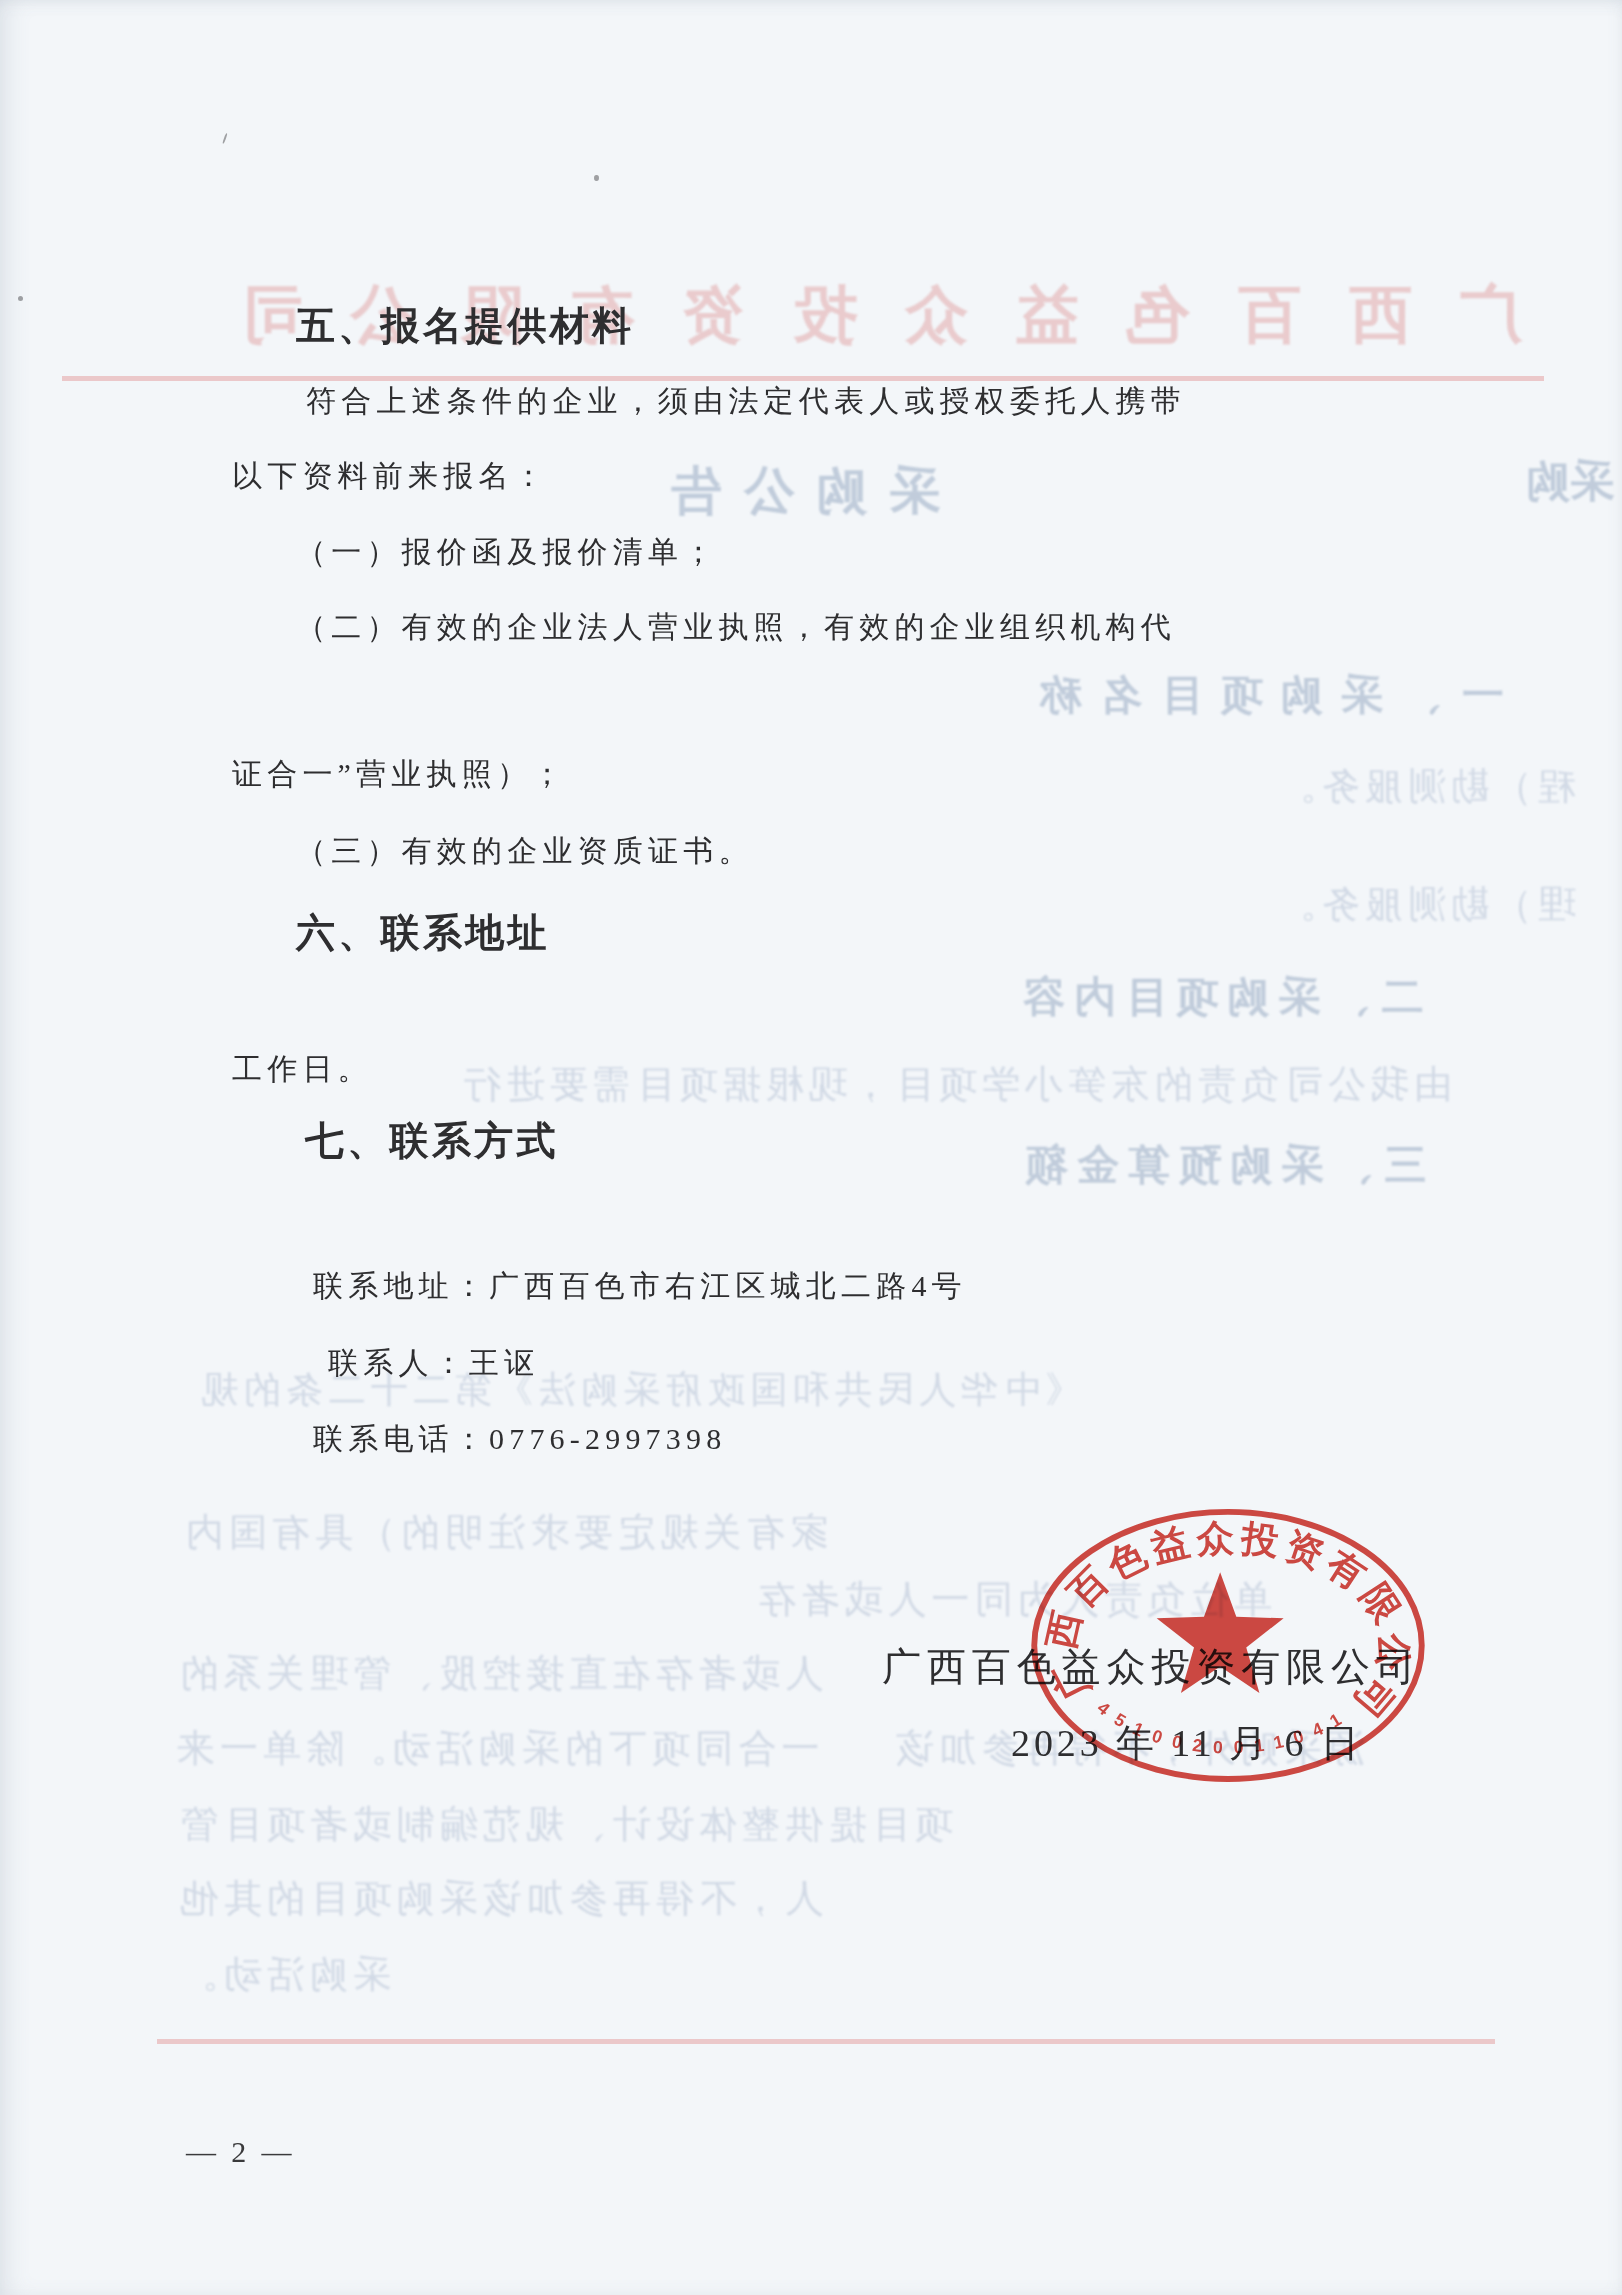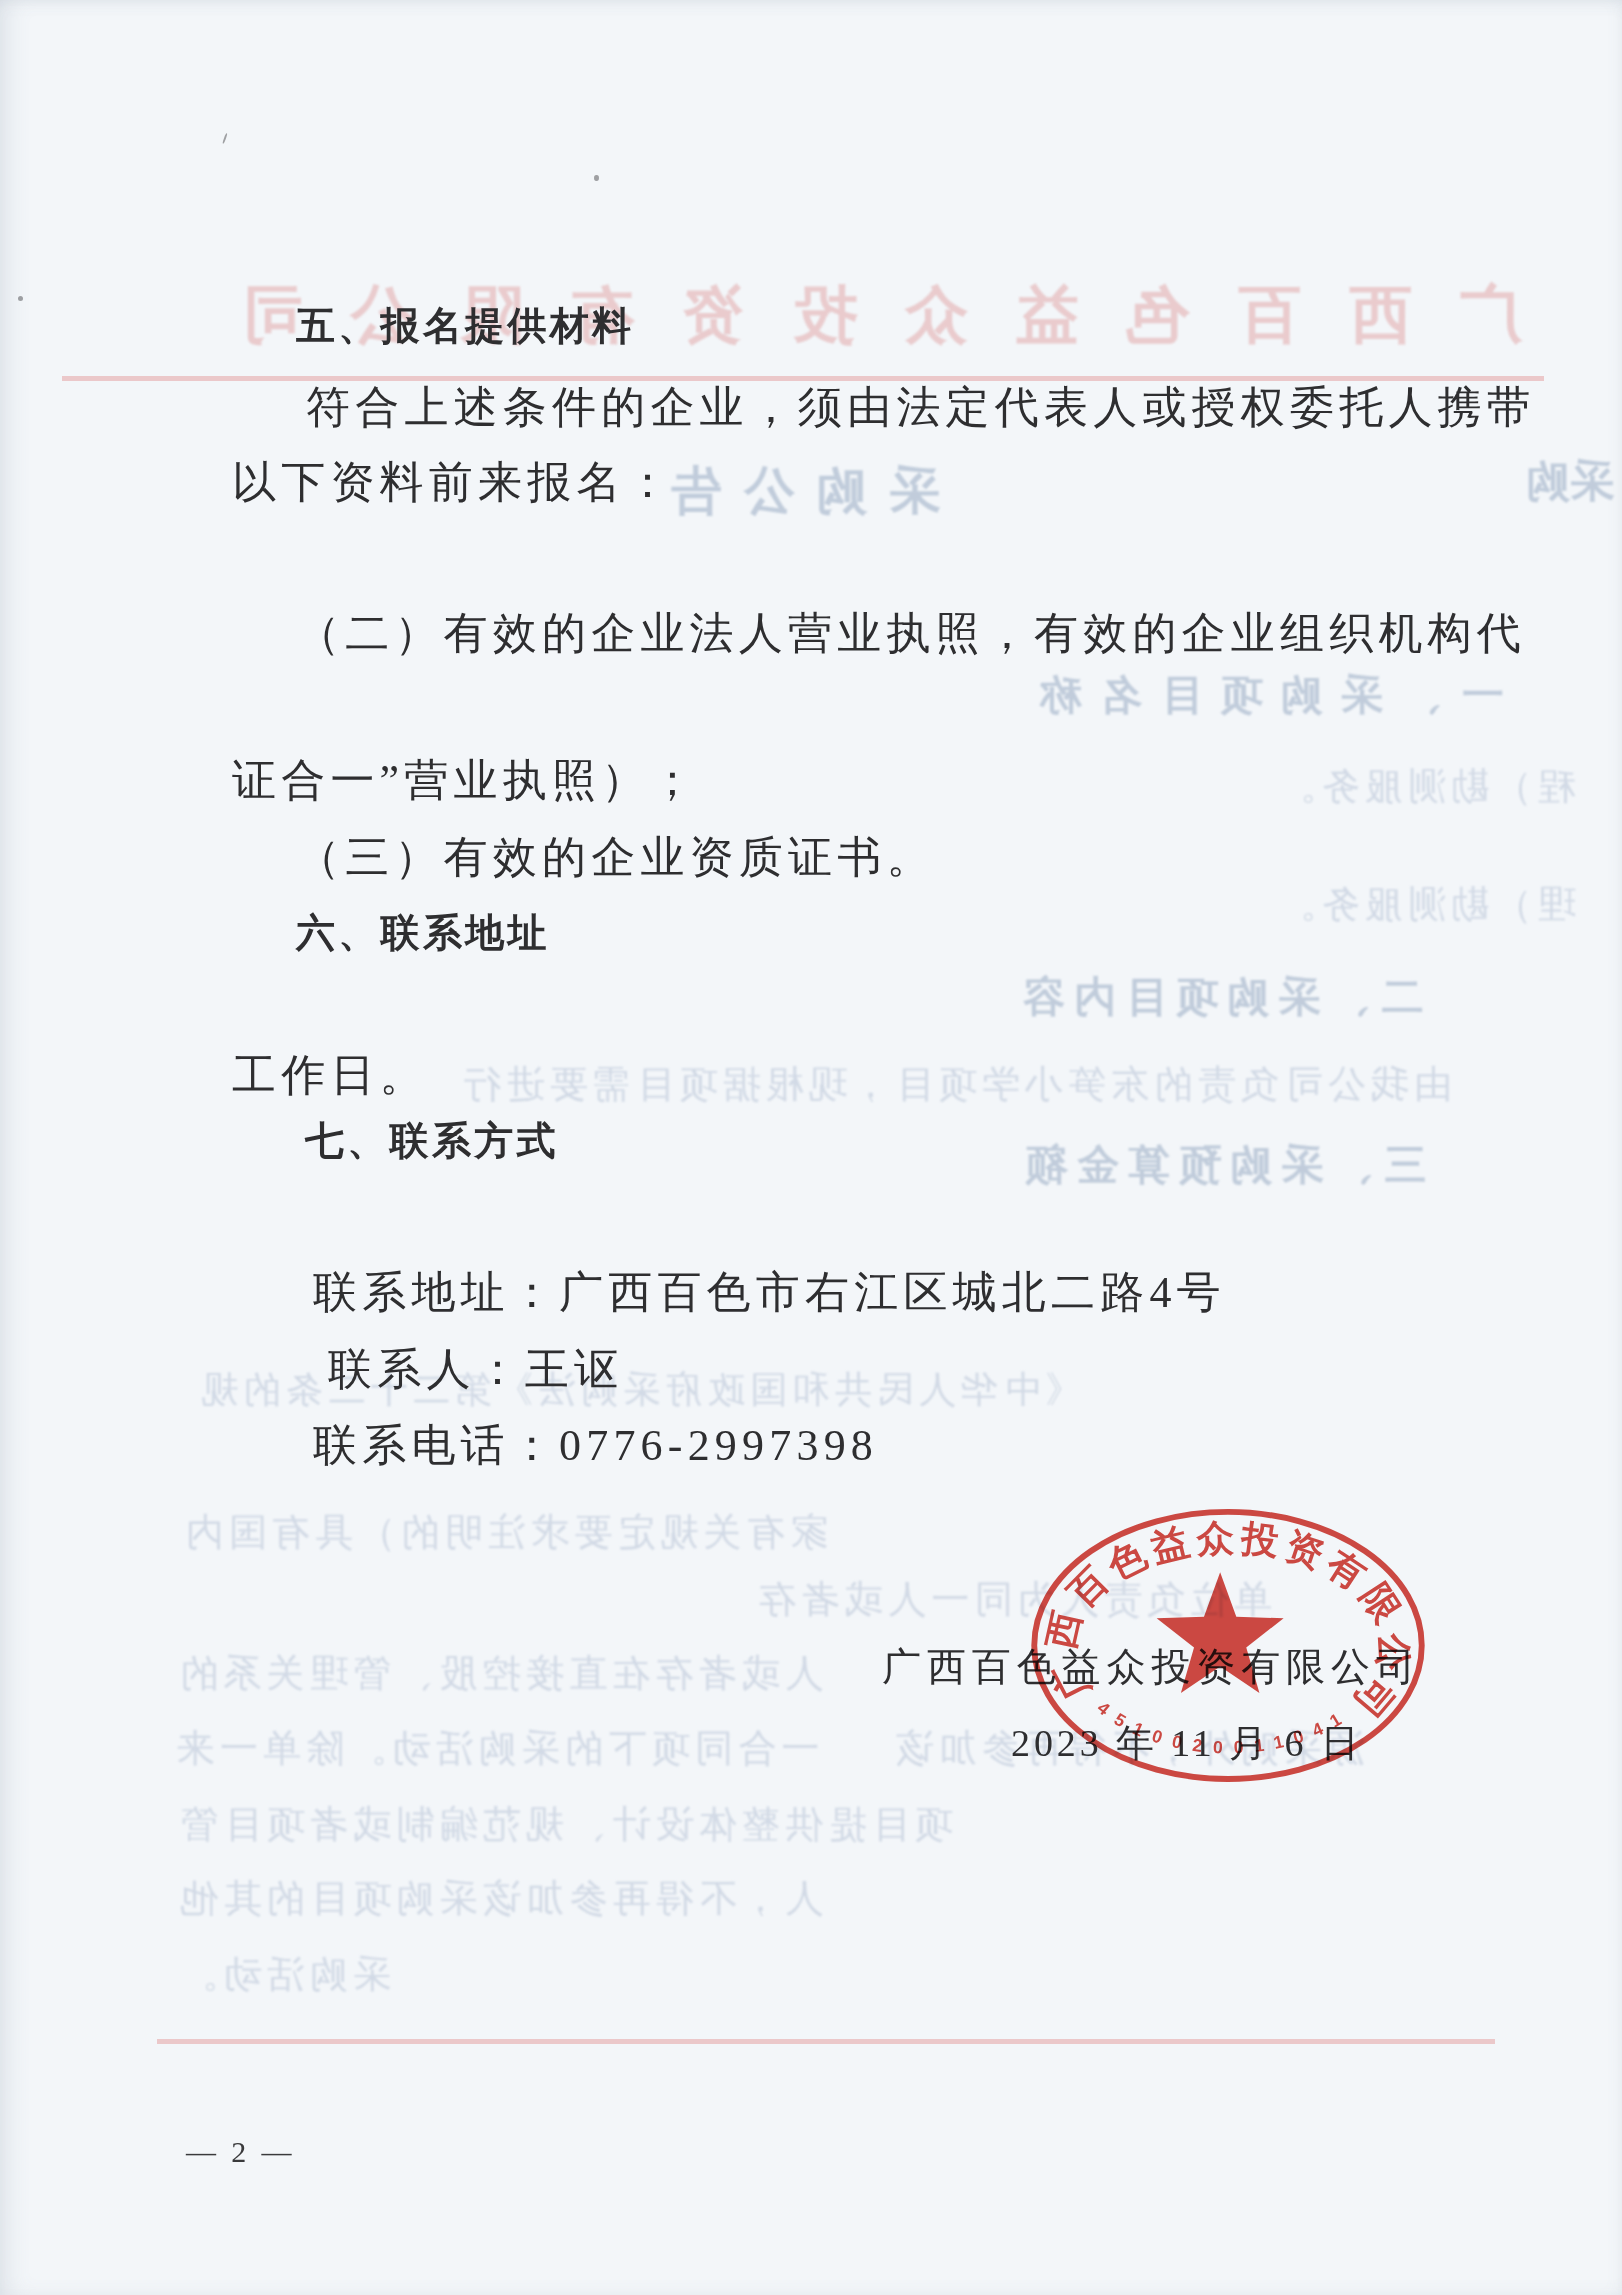--- a/index.html
+++ b/index.html
@@ -12,21 +12,21 @@
     color:#2e2e30;
   }
   .page::before{
     content:"";position:absolute;inset:0;pointer-events:none;z-index:9;
     box-shadow:inset 14.4px 0 26px -9.2px rgba(96,114,134,.16),
                inset -9.2px 0 19.6px -10.5px rgba(96,114,134,.10),
                inset 0 10.5px 19.6px -11.8px rgba(96,114,134,.10);
   }
   .abs{position:absolute;white-space:nowrap;}
   
-  .ln{font-size:44px;letter-spacing:5.2px;line-height:1;z-index:4;}
+  .ln{font-size:30px;letter-spacing:5.2px;line-height:1;z-index:4;}
   .hd{font-family:"Liberation Sans","DejaVu Sans",sans-serif;font-weight:700;
       font-size:39px;letter-spacing:3.3px;line-height:1;z-index:4;}
   .sig{font-size:39px;letter-spacing:5.9px;z-index:4;}
   .dt{font-size:38px;letter-spacing:3.9px;z-index:4;}
   .pageno{font-size:30px;letter-spacing:3.9px;color:#3a3a3c;z-index:4;}
   
   .mir{transform:scaleX(-1);filter:blur(1.3px);z-index:1;line-height:1;}
   .bl{font-size:38px;letter-spacing:5.2px;color:rgba(139,160,189,.32);}
   .blb{font-family:"Liberation Sans","DejaVu Sans",sans-serif;font-weight:700;
        color:rgba(118,142,175,.40);}
@@ -61,20 +61,21 @@
   <div class="abs mir bl" style="left:171px;top:1729px;">一合同项下的采购活动。除单一来</div>
   <div class="abs mir bl" style="left:890px;top:1729px;">源采购外，不得再参加该</div>
   <div class="abs mir bl" style="left:175px;top:1805px;">项目提供整体设计、规范编制或者项目管</div>
   <div class="abs mir bl" style="left:175px;top:1879px;">人，不得再参加该采购项目的其他</div>
   <div class="abs mir bl" style="left:175px;top:1955px;">采购活动。</div>
   <div class="abs pinkrule" style="left:157px;top:2039px;width:1338px;height:5.2px;"></div>
 
   <div class="abs hd" style="left:296px;top:306px;">五、报名提供材料</div>
   <div class="abs ln" style="left:306px;top:386px;">符合上述条件的企业，须由法定代表人或授权委托人携带</div>
   <div class="abs ln" style="left:232px;top:461px;">以下资料前来报名：</div>
+  <div class="abs ln" style="left:296px;top:537px;">（一）报价函及报价清单；</div>
   <div class="abs ln" style="left:296px;top:612px;">（二）有效的企业法人营业执照，有效的企业组织机构代</div>
   <div class="abs ln" style="left:232px;top:759px;">证合一”营业执照）；</div>
   <div class="abs ln" style="left:296px;top:836px;">（三）有效的企业资质证书。</div>
   <div class="abs hd" style="left:296px;top:913px;">六、联系地址</div>
   <div class="abs ln" style="left:232px;top:1054px;">工作日。</div>
   <div class="abs hd" style="left:305px;top:1121px;text-align:center;">七、联系方式</div>
   <div class="abs ln" style="left:313px;top:1271px;">联系地址：广西百色市右江区城北二路4号</div>
   <div class="abs ln" style="left:328px;top:1348px;">联系人：王讴</div>
   <div class="abs ln" style="left:313px;top:1424px;">联系电话：0776-2997398</div>
 

